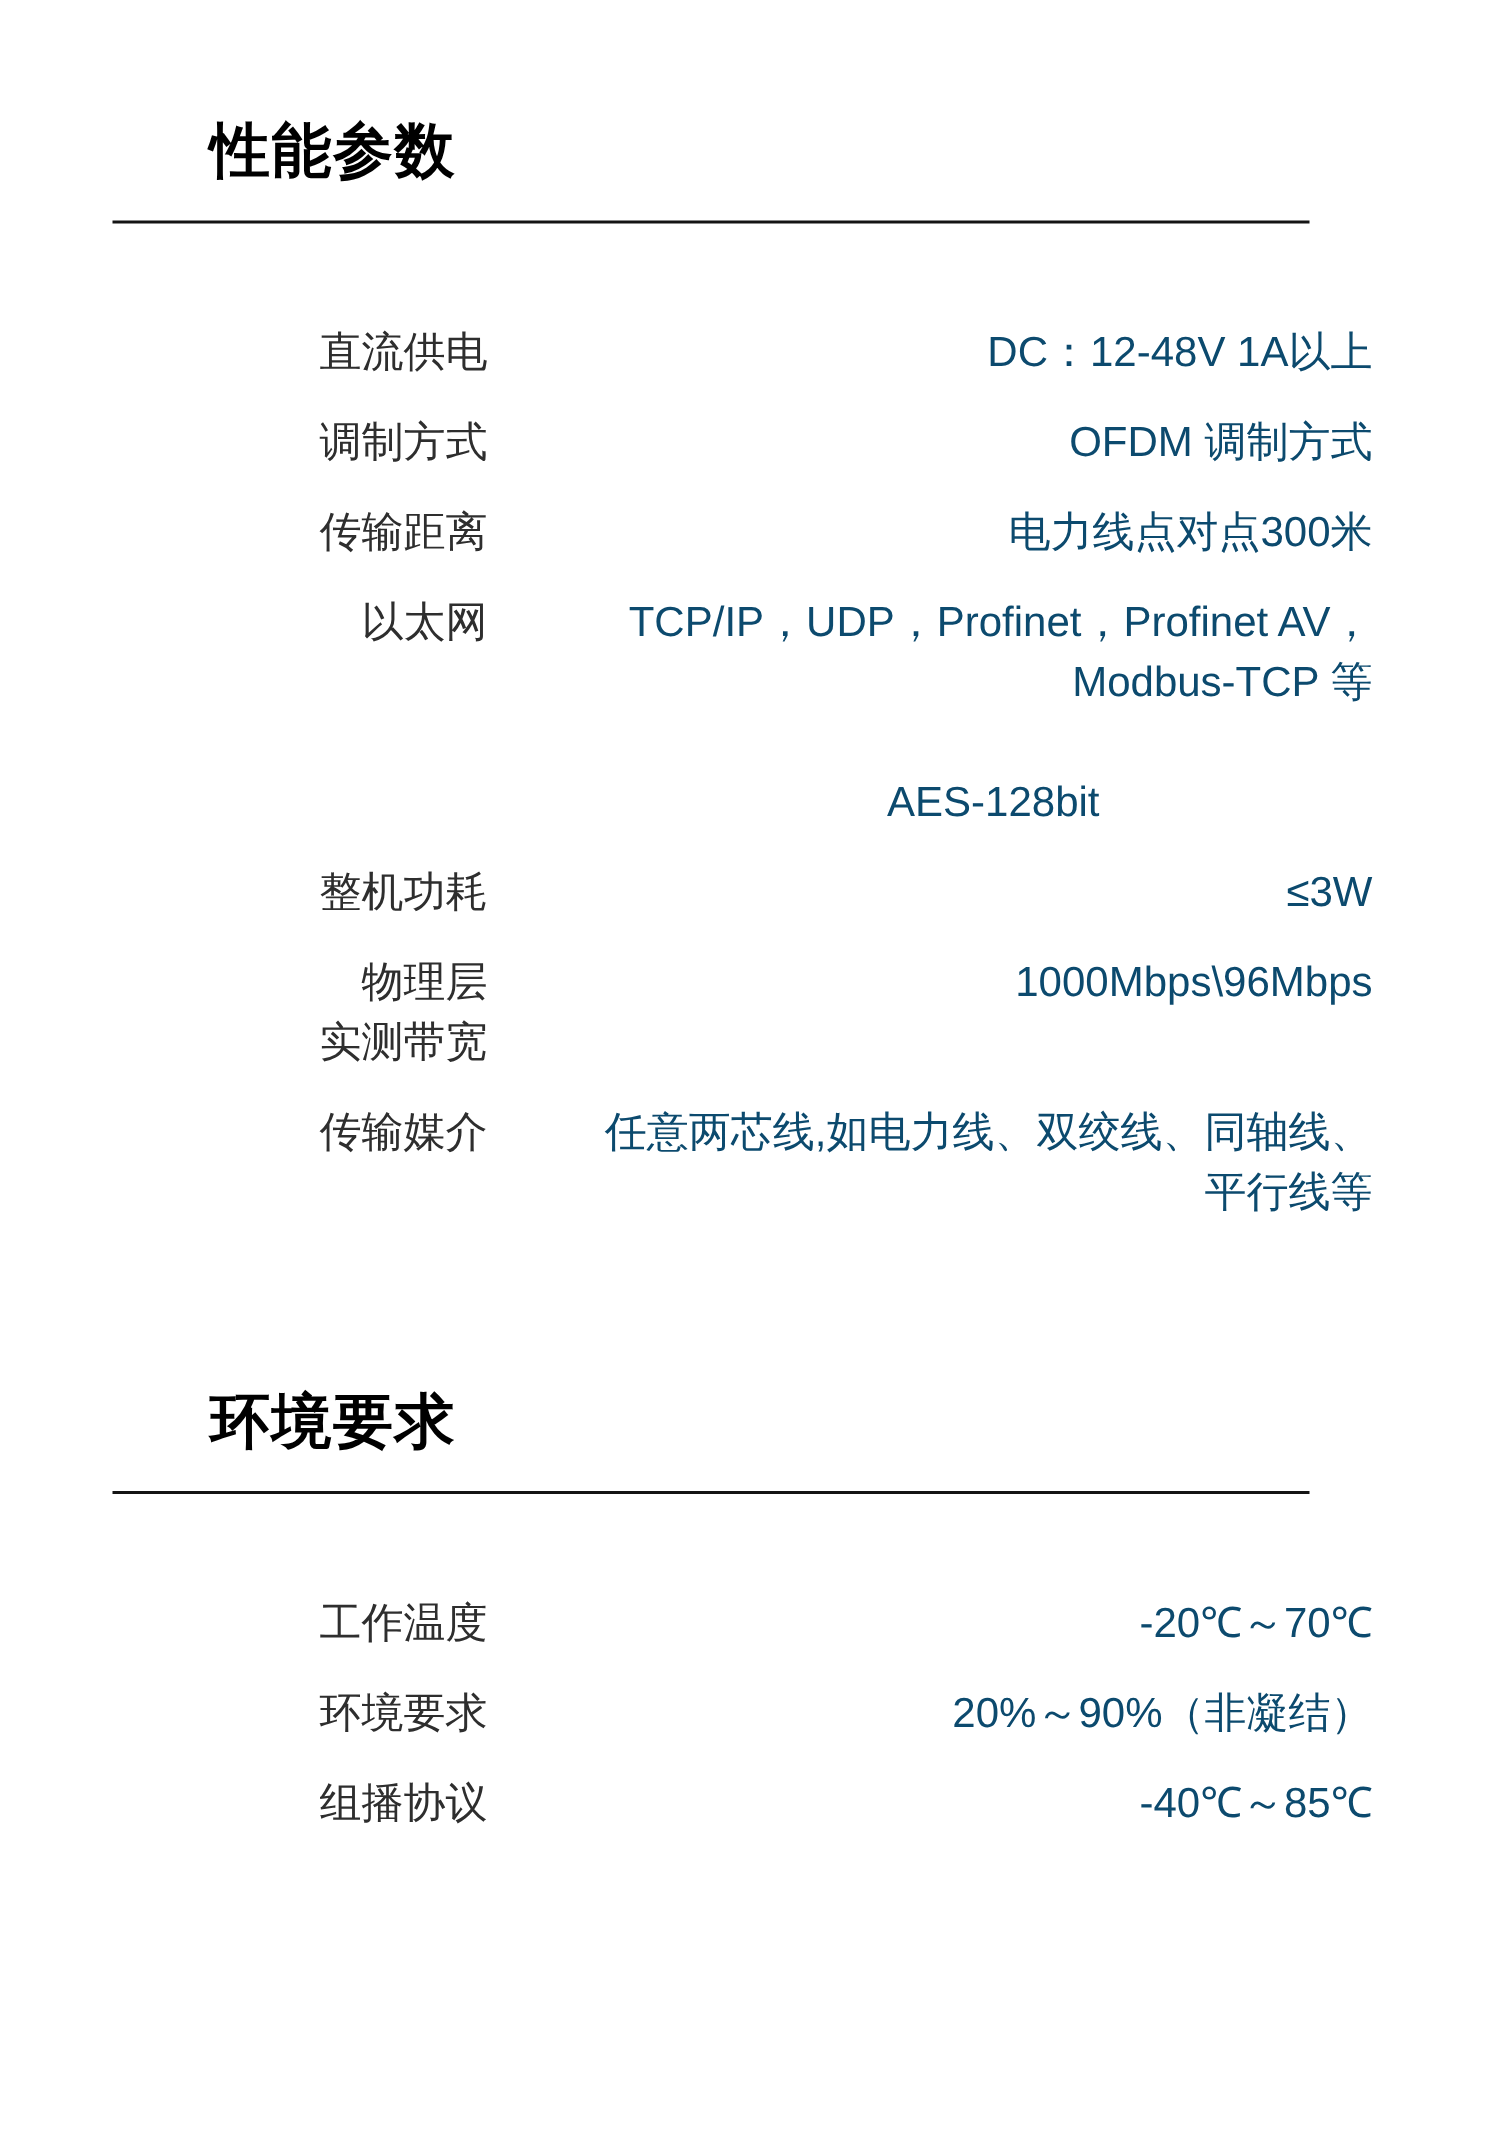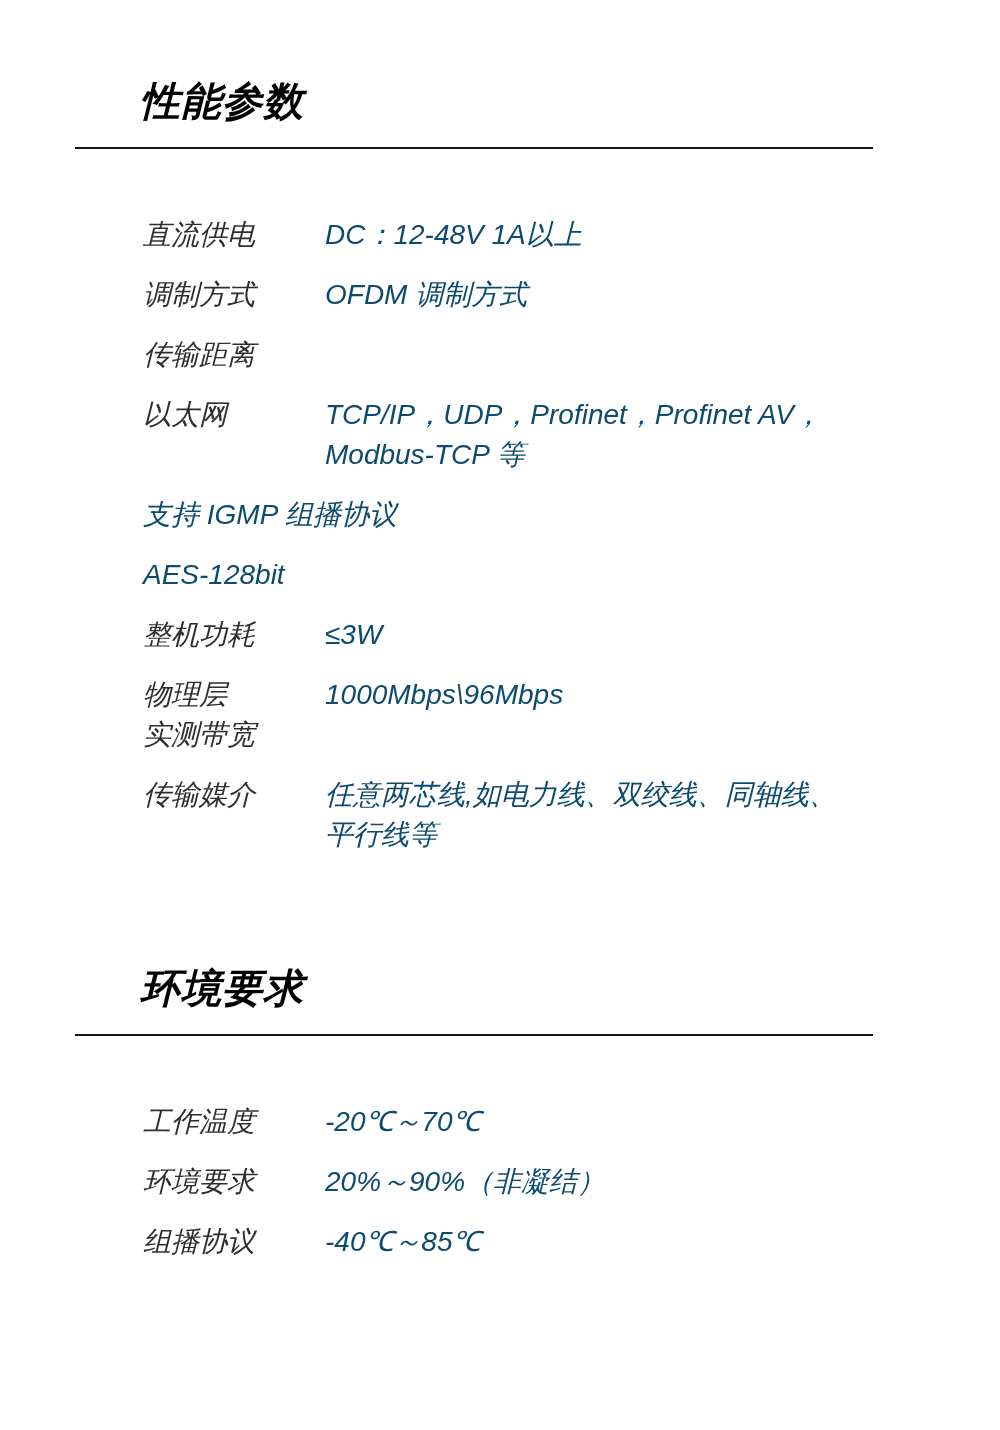--- a/index.html
+++ b/index.html
@@ -11,21 +11,20 @@
     width: 1000px;
     height: 1430px;
     overflow: hidden;
     font-family: "Liberation Sans", sans-serif;
   }
   .page {
     width: 1000px;
     height: 1261px;
     background: #ffffff;
     position: relative;
-    font-style: italic;
   }
   .sec-title {
     margin: 0 0 0 140px;
     padding: 0;
     font-size: 40px;
     line-height: 1.15;
     font-weight: 700;
     color: #000000;
     letter-spacing: 1px;
   }
@@ -37,20 +36,21 @@
   }
   .rule {
     width: 798px;
     height: 0;
     border-top: 2px solid #141414;
     margin: 23px 0 0 75px;
   }
   .rows {
     margin: 66px 0 0 143px;
     width: 800px;
+    text-align: right;
   }
   .row {
     display: flex;
     align-items: flex-start;
     margin-bottom: 20px;
   }
   .label {
     width: 182px;
     flex: 0 0 182px;
     font-size: 28px;
@@ -82,30 +82,30 @@
         <div class="value">DC：12-48V 1A以上</div>
       </div>
 
       <div class="row">
         <div class="label">调制方式</div>
         <div class="value">OFDM 调制方式</div>
       </div>
 
       <div class="row">
         <div class="label">传输距离</div>
+        <div class="value">电力线点对点300米</div>
       </div>
 
       <div class="row">
         <div class="label">以太网</div>
         <div class="value">TCP/IP，UDP，Profinet，Profinet AV，
 Modbus-TCP 等</div>
       </div>
 
       <div class="row">
-        <div class="value">支持 IGMP 组播协议</div>
       </div>
 
       <div class="row">
         <div class="value">AES-128bit</div>
       </div>
 
       <div class="row">
         <div class="label">整机功耗</div>
         <div class="value">≤3W</div>
       </div>

